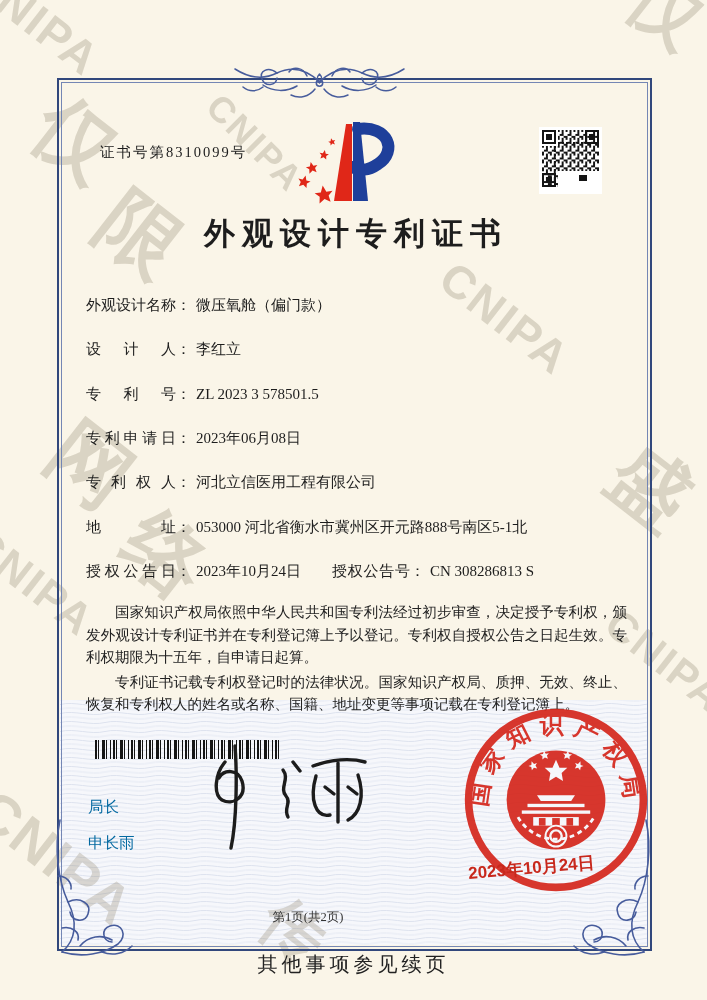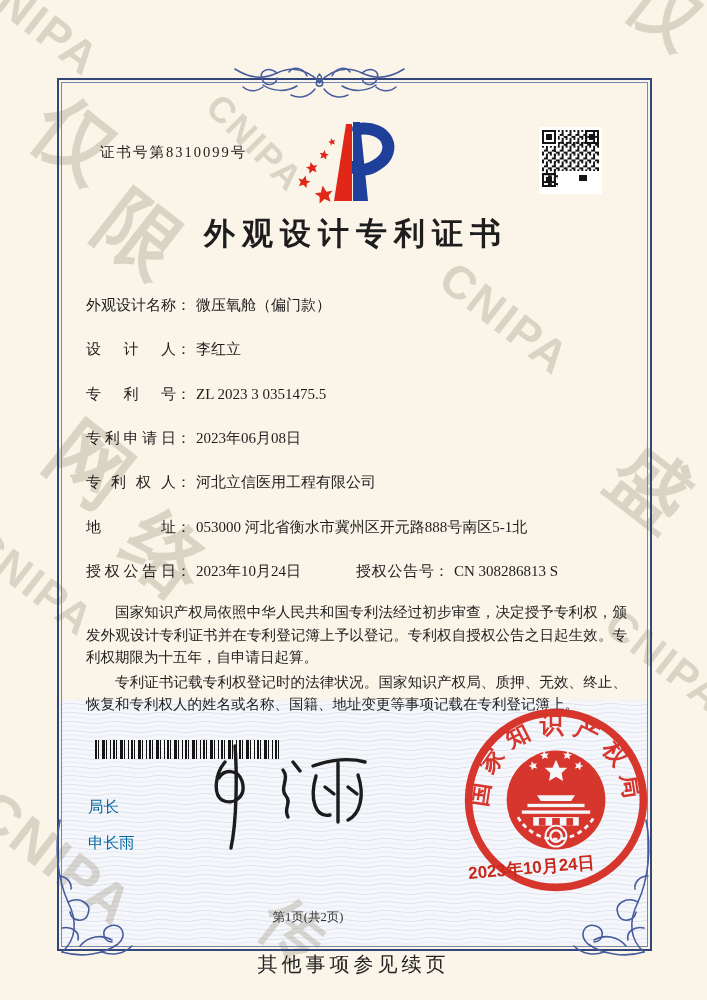--- a/index.html
+++ b/index.html
@@ -28,21 +28,21 @@
            letter-spacing:2px; z-index:3;}
   .title{position:absolute; left:57px; top:213px; width:591px; text-align:center;
          font-size:31px; font-weight:bold; letter-spacing:7px; text-indent:7px; z-index:3;font-family:Liberation Mono, monospace;}
   .f-row{position:absolute; left:86px; width:556px; font-size:15px; z-index:3;
          white-space:nowrap;}
   .f-label{display:inline-block; width:90px; text-align:justify; text-align-last:justify;
            vertical-align:bottom;}
   .f-colon{display:inline-block; margin-right:5px;}
   .f-value{font-size:15px;}
   .grant2{position:absolute; left:246px; top:0;}
-  .grant2 .f-label{width:78px;margin-left:24px;}
+  .grant2 .f-label{width:78px;}
   .body-text{position:absolute; left:86px; top:589px; width:541px; font-size:14.5px;
              line-height:22.5px; text-align:justify; z-index:3; color:#222;margin-top:12px;}
   .body-text p{margin:0 0 2px 0; text-indent:2em;}
   .officer{position:absolute; left:88px; font-size:15.5px; z-index:3;
            font-family:"Liberation Sans","DejaVu Sans",sans-serif; color:#0369a1;}
   .page-num{position:absolute; left:57px; top:909px; width:502px; text-align:center;
             font-size:12.5px; z-index:3; color:#333;}
   .cont-note{position:absolute; left:0; top:951px; width:707px; text-align:center;
              font-size:20px; letter-spacing:4px; z-index:3; color:#222;}
   
@@ -198,21 +198,21 @@
 
   <div class="title">外观设计专利证书</div>
 
   <div class="f-row" style="top:296px;">
     <span class="f-label">外观设计名称</span><span class="f-colon">：</span><span class="f-value">微压氧舱（偏门款）</span>
   </div>
   <div class="f-row" style="top:340px;">
     <span class="f-label">设计人</span><span class="f-colon">：</span><span class="f-value">李红立</span>
   </div>
   <div class="f-row" style="top:385px;">
-    <span class="f-label">专利号</span><span class="f-colon">：</span><span class="f-value">ZL 2023 3 0351475.5</span>
+    <span class="f-label">专利号</span><span class="f-colon">：</span><span class="f-value">ZL 2023 3 578501.5</span>
   </div>
   <div class="f-row" style="top:429px;">
     <span class="f-label">专利申请日</span><span class="f-colon">：</span><span class="f-value">2023年06月08日</span>
   </div>
   <div class="f-row" style="top:473px;">
     <span class="f-label">专利权人</span><span class="f-colon">：</span><span class="f-value">河北立信医用工程有限公司</span>
   </div>
   <div class="f-row" style="top:518px;">
     <span class="f-label">地址</span><span class="f-colon">：</span><span class="f-value">053000 河北省衡水市冀州区开元路888号南区5-1北</span>
   </div>

